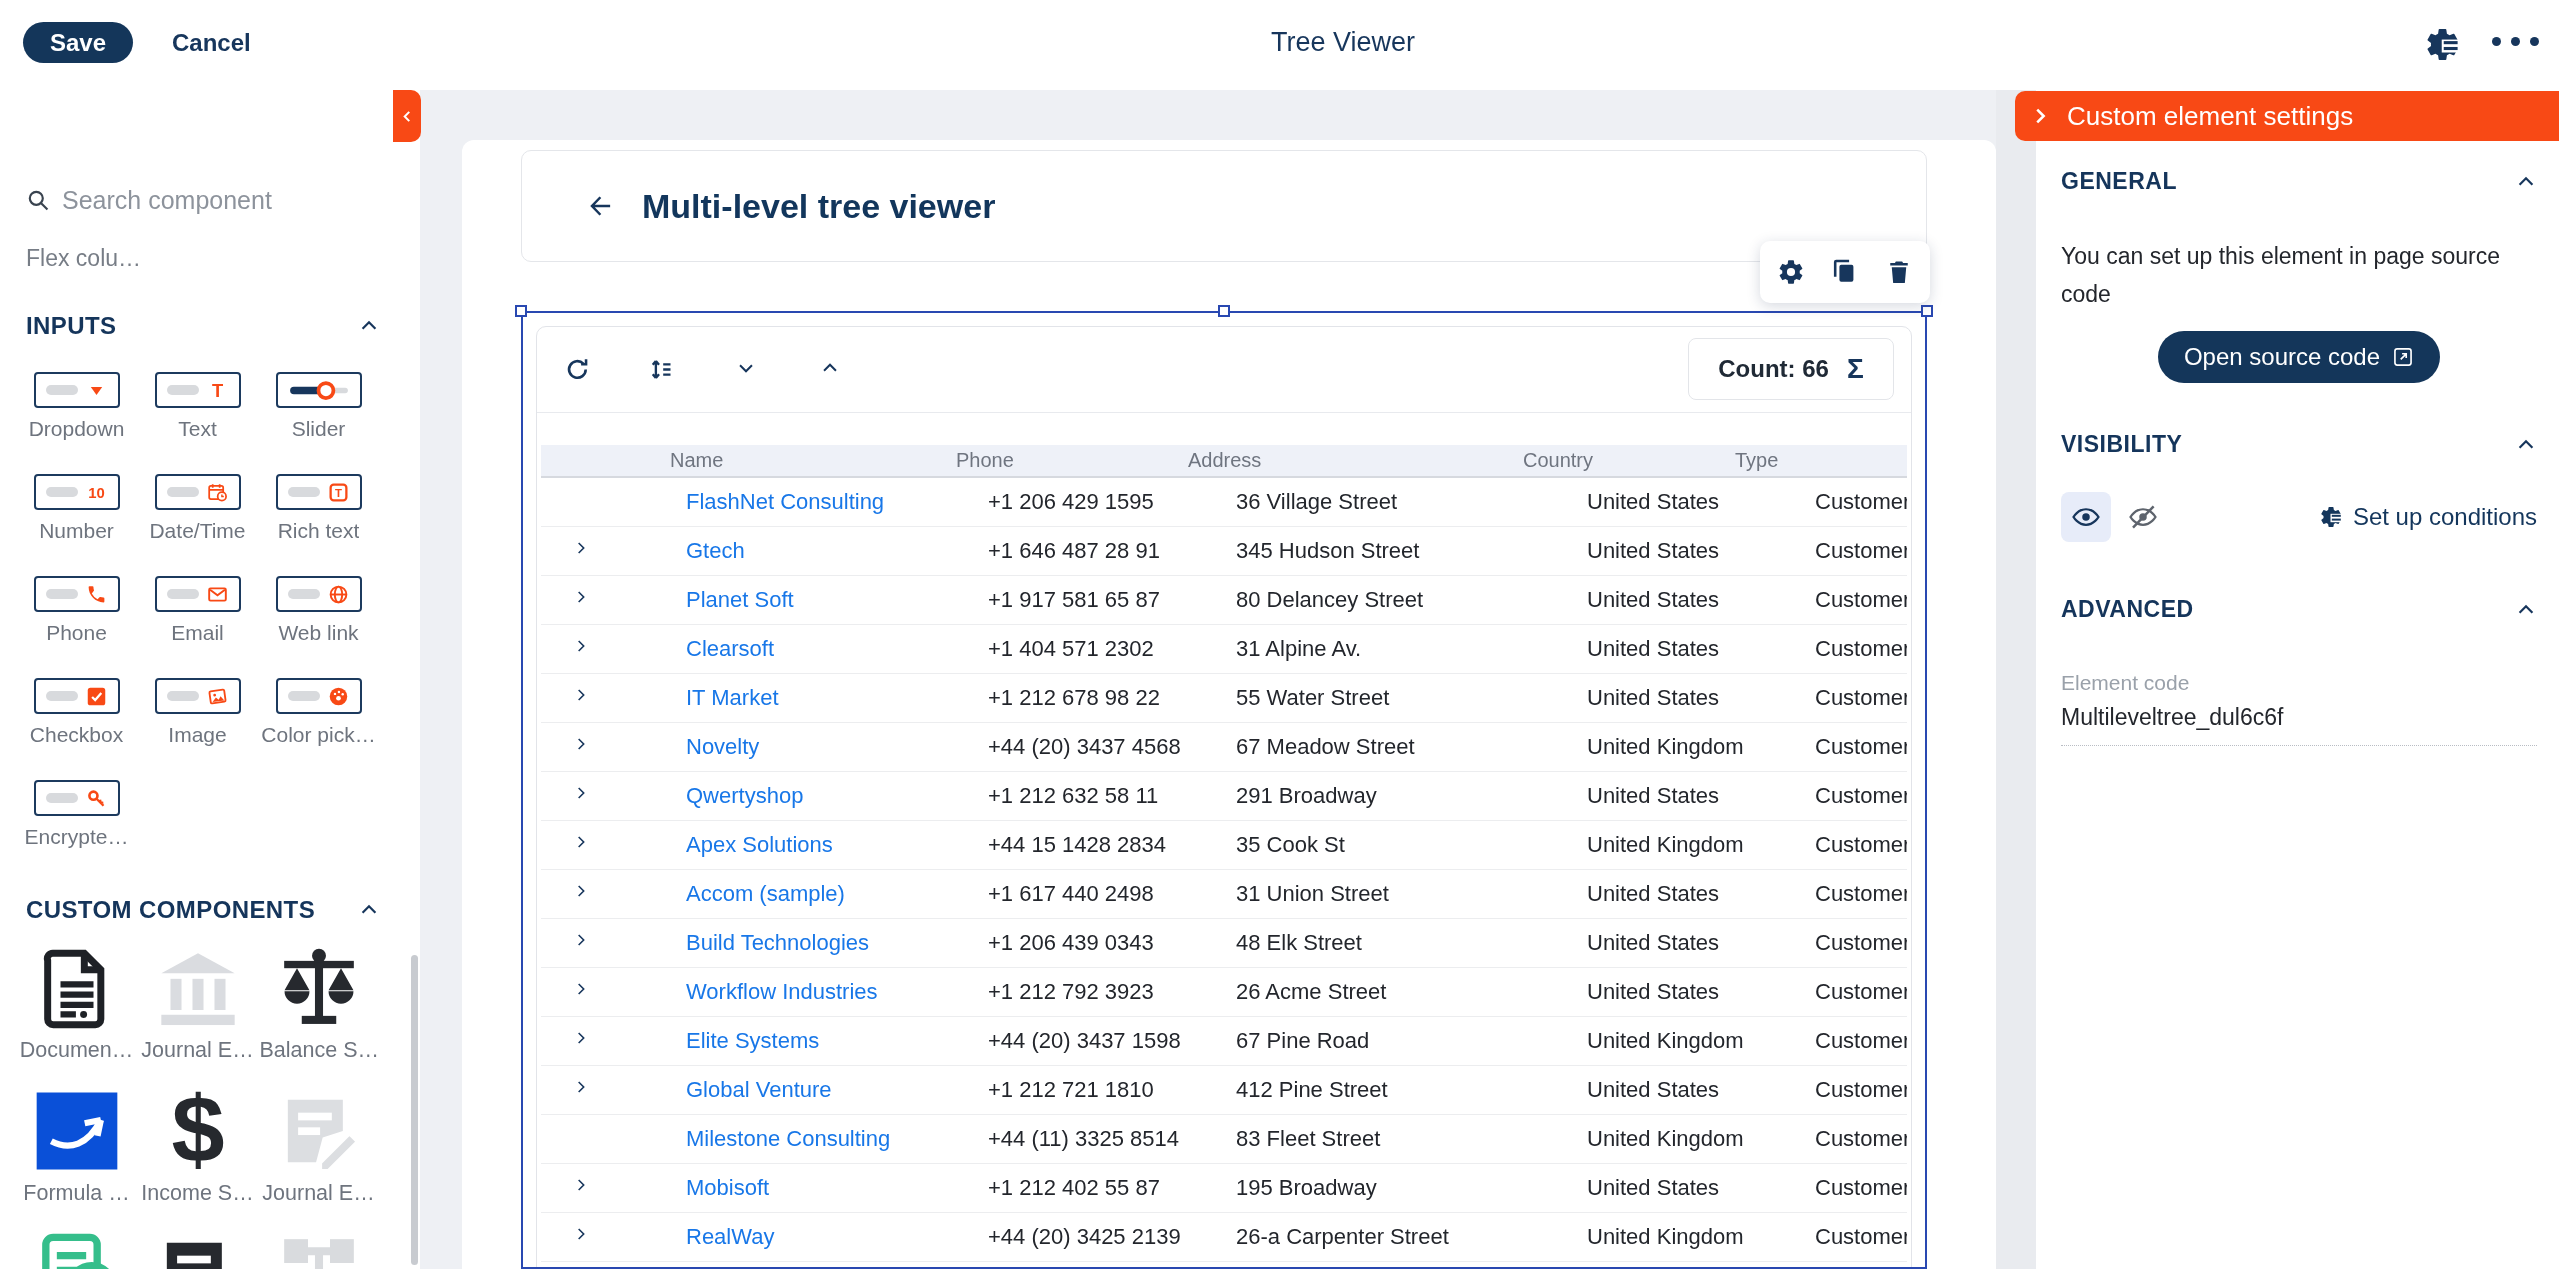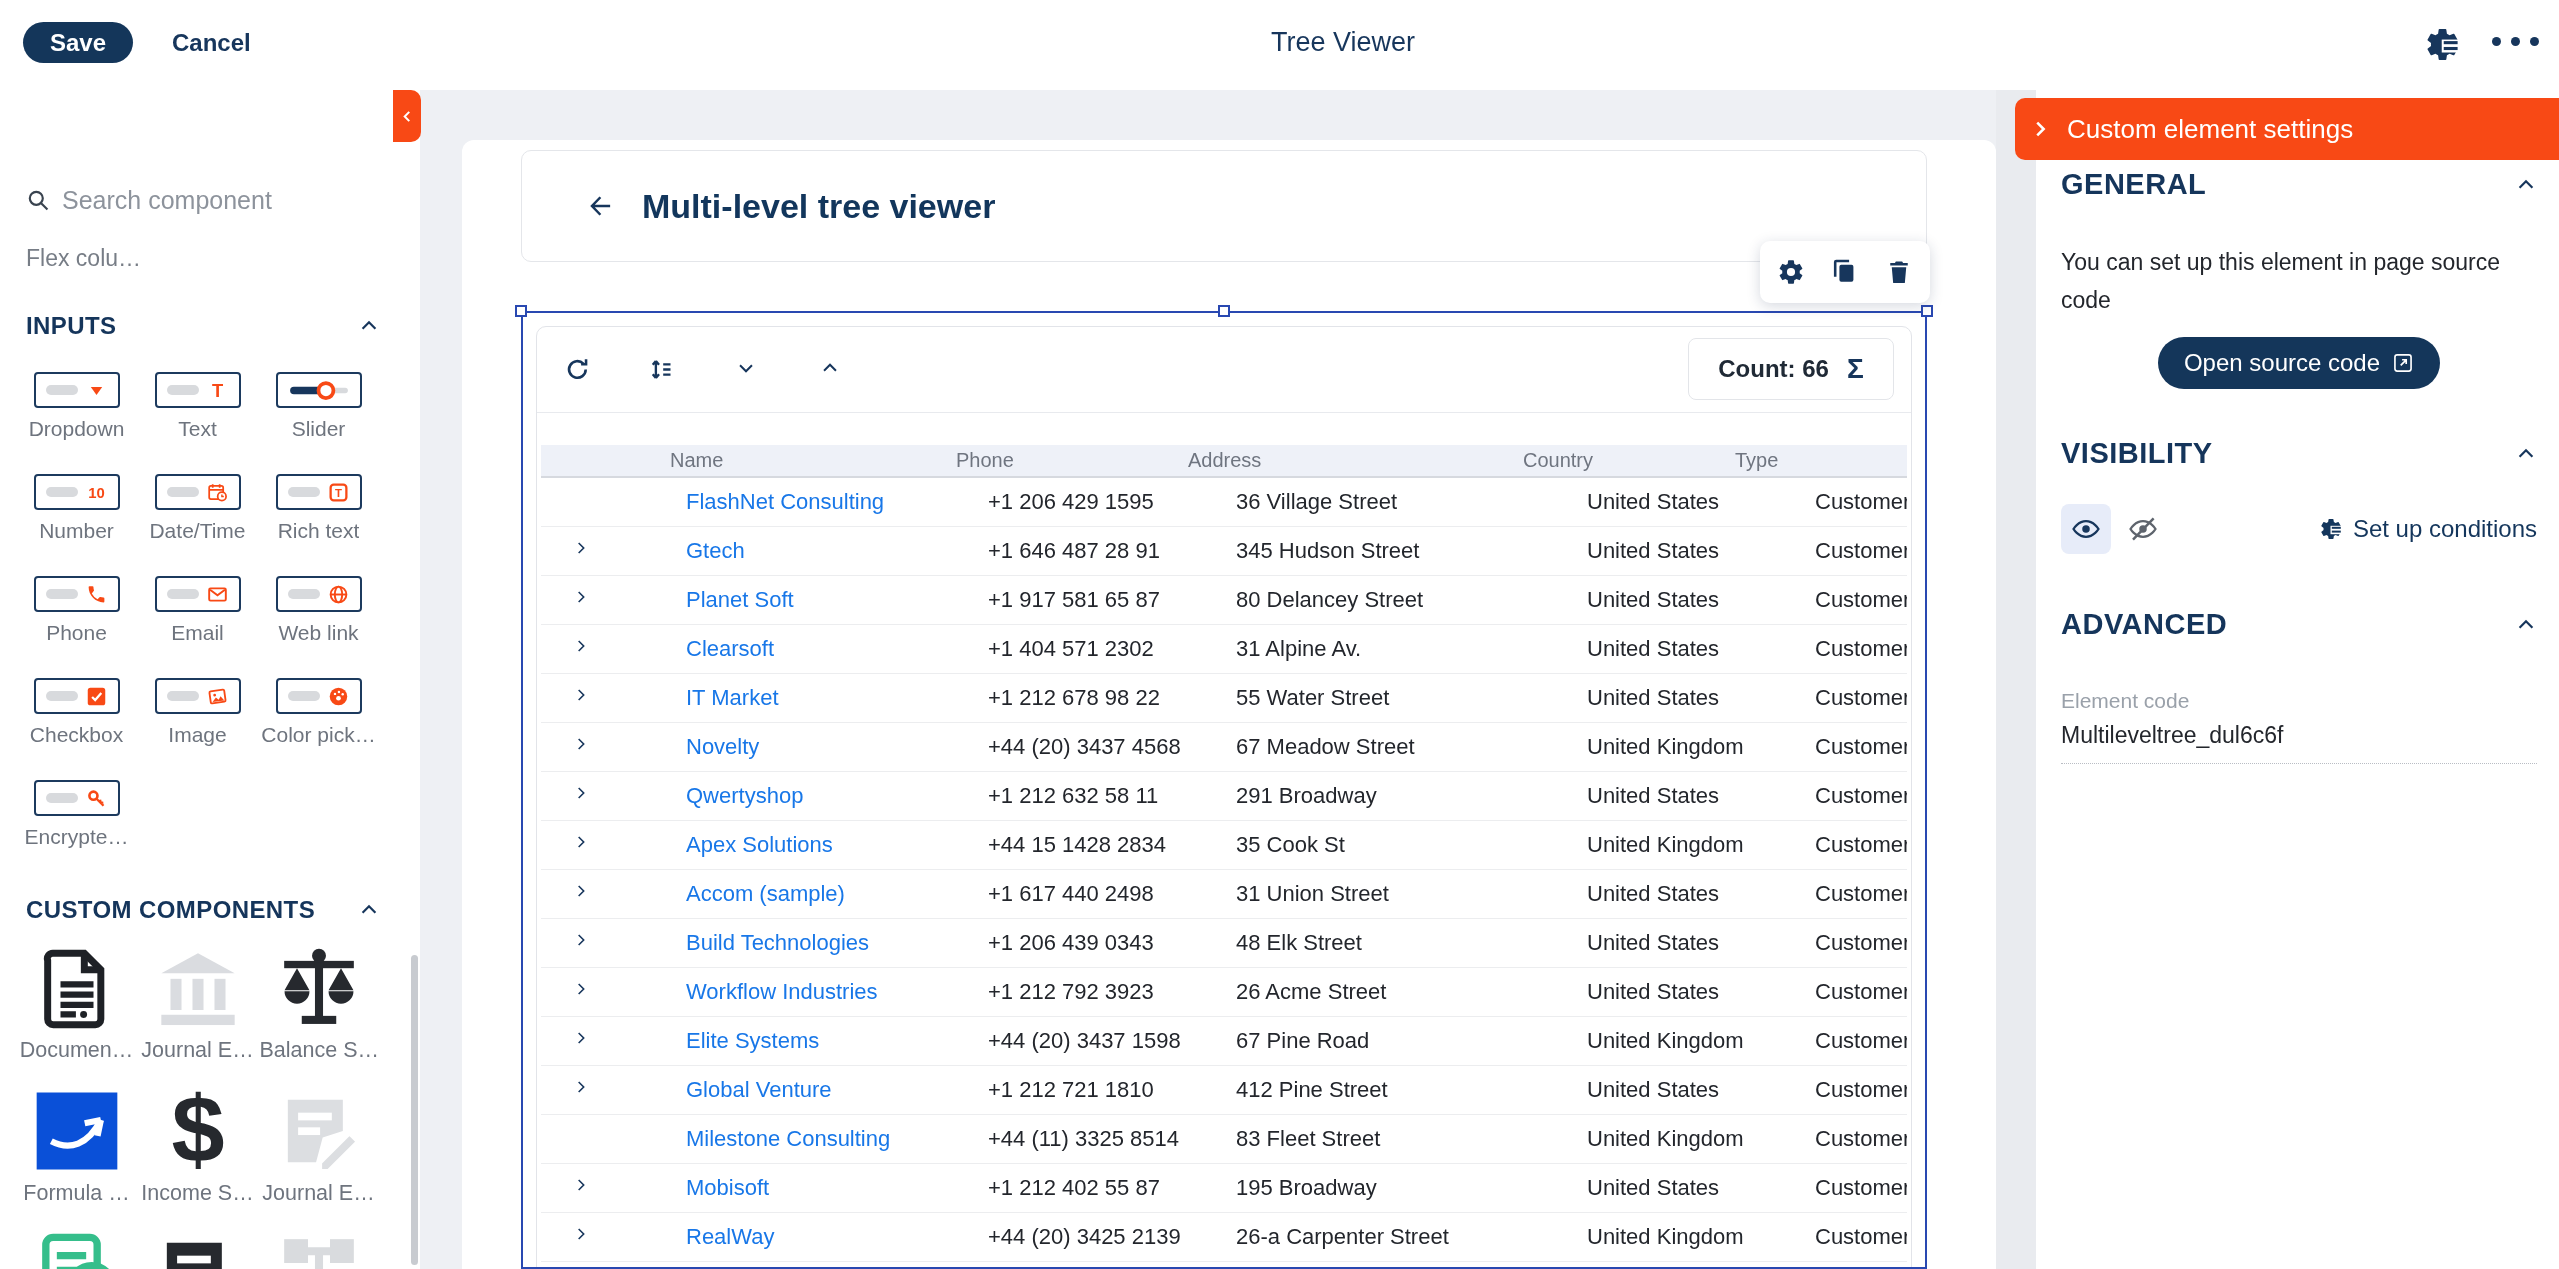--- a/index.html
+++ b/index.html
@@ -95,28 +95,28 @@
   .tbody { margin:0 4px; }
   .tbody .trow { height:49px; border-bottom:1px solid #ECEDEF; cursor:pointer;gap:16px; }
   .cell { font-size:22px; color:#23262C; padding-left:20px; white-space:nowrap; overflow:hidden; }
   .cell.c-exp { padding-left:24px; }
   .expander { width:16px; height:20px; color:#17365C; display:inline-flex; cursor:pointer; }
   .expander svg { width:16px; height:20px; }
   .name-link { color:#1877E8; cursor:pointer; }
 
   
   .gutter { position:absolute; left:1996px; top:90px; width:40px; height:1179px; background:#E9EBEF; }
-  .panel-header { position:absolute; left:2015px; top:98px; width:544px; height:62px; background:#F84915;
+  .panel-header { position:absolute; left:2015px; top:91px; width:544px; height:50px; background:#F84915;
     border-radius:10px 0 0 10px; display:flex; align-items:center; padding-left:14px; gap:16px; z-index:15; }
   .panel-header svg { width:22px; height:22px; }
   .panel-header .ph-label { color:#fff; font-size:26px; font-weight:500; }
   .settings-panel { position:absolute; left:2036px; top:152px; width:523px; height:1117px; background:#fff;
     padding:16px 22px 0 25px; }
   .sp-section-head { display:flex; align-items:center; justify-content:space-between; }
-  .sp-section-head .sp-label { font-size:29px; font-weight:600; letter-spacing:.5px; color:#15355B; }
+  .sp-section-head .sp-label { font-size:23px; font-weight:600; letter-spacing:.5px; color:#15355B; }
   .sp-section-head svg { width:22px; height:22px; color:#17365C; cursor:pointer; }
   .sp-desc { margin-top:42px; font-size:23px; line-height:38px; color:#23262C; }
   .src-btn { margin:18px auto 0 auto; display:flex; width:max-content; align-items:center; gap:12px;
     height:52px; padding:0 26px; border:none; border-radius:26px; background:#14365A; color:#fff;
     font-size:24px; font-weight:500; font-family:"Liberation Sans",sans-serif; cursor:pointer; }
   .src-btn svg { width:22px; height:22px; }
   .vis-head { margin-top:48px; }
   .vis-row { margin-top:34px; display:flex; align-items:center; }
   .eye-tile { width:50px; height:50px; border-radius:8px; display:flex; align-items:center;
     justify-content:center; cursor:pointer; }

